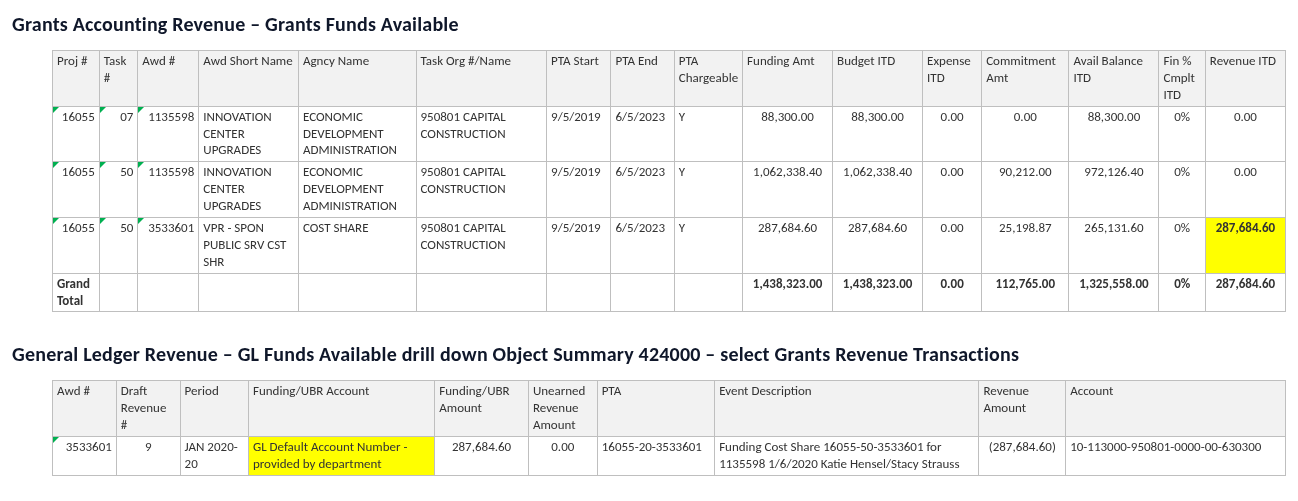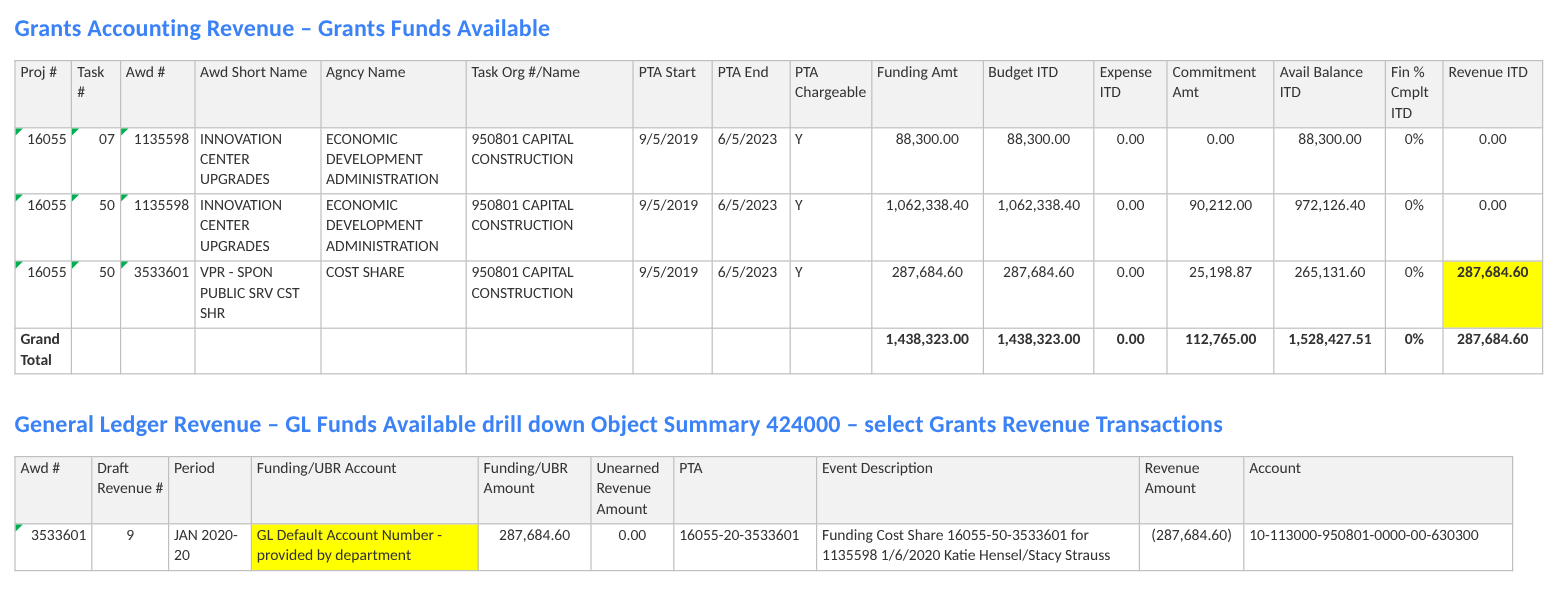--- a/index.html
+++ b/index.html
@@ -7,27 +7,28 @@
       font-size: 13px;
       color: #333;
       margin: 0;
       padding: 12px;
       background: #fff;
     }
     h2 {
       font-family: Calibri, Arial, sans-serif;
       font-size: 20px;
       font-weight: bold;
-      color: #3b82f6;
+      color: #0f172a;
       margin: 0 0 14px 0;
       letter-spacing: 0.2px;
     }
     table {
       border-collapse: collapse;
       margin-bottom: 30px;
+      margin-left: 40px;
     }
     th, td {
       border: 1px solid #bfbfbf;
       padding: 2px 4px;
       vertical-align: top;
       text-align: left;
       font-size: 13px;
       line-height: 1.3;
     }
     th {
@@ -149,21 +150,21 @@
         <td></td>
         <td></td>
         <td></td>
         <td></td>
         <td></td>
         <td></td>
         <td class="num bold">1,438,323.00</td>
         <td class="num bold">1,438,323.00</td>
         <td class="num bold">0.00</td>
         <td class="num bold">112,765.00</td>
-        <td class="num bold">1,528,427.51</td>
+        <td class="num bold">1,325,558.00</td>
         <td class="num bold">0%</td>
         <td class="num bold">287,684.60</td>
       </tr>
     </tbody>
 </table>
 
 <h2>General Ledger Revenue – GL Funds Available drill down Object Summary 424000 – select Grants Revenue Transactions</h2>
 
 <table>
   <thead>

